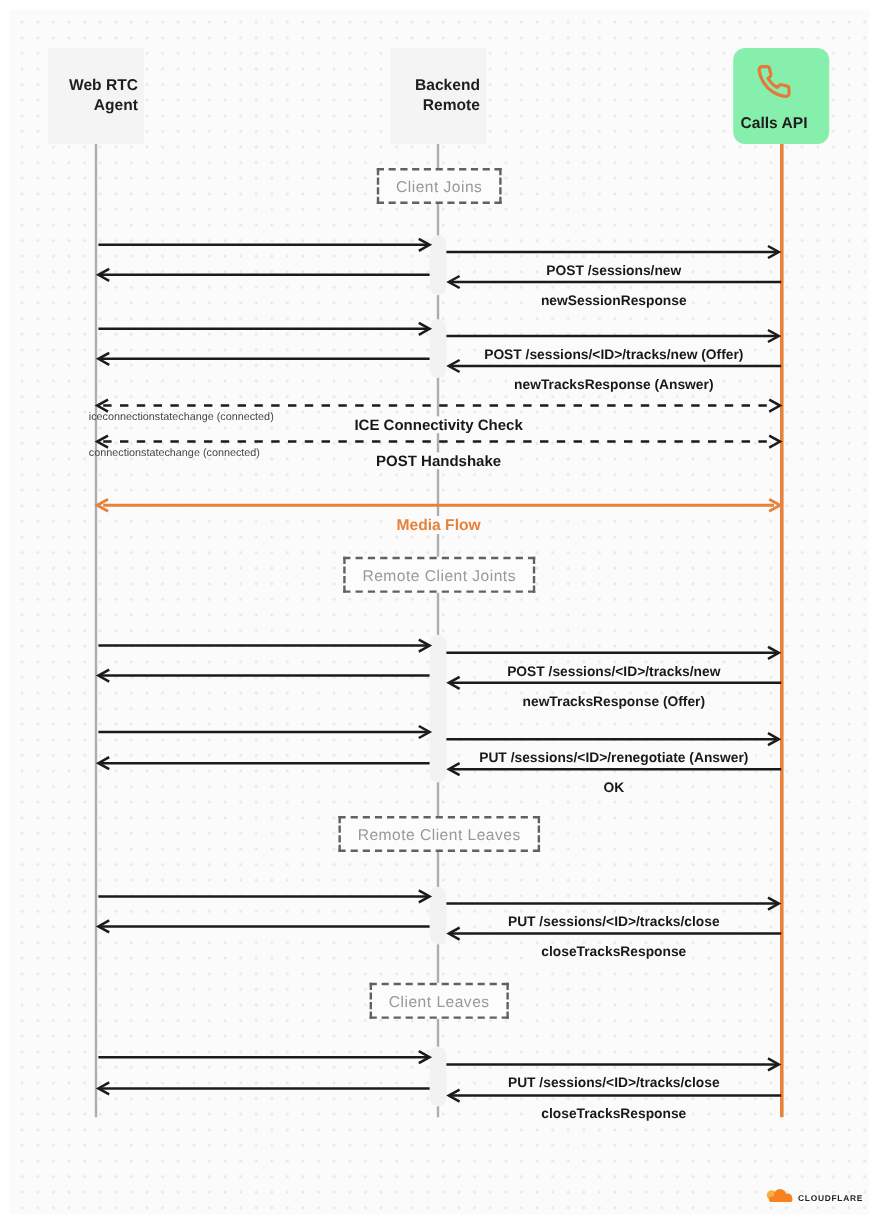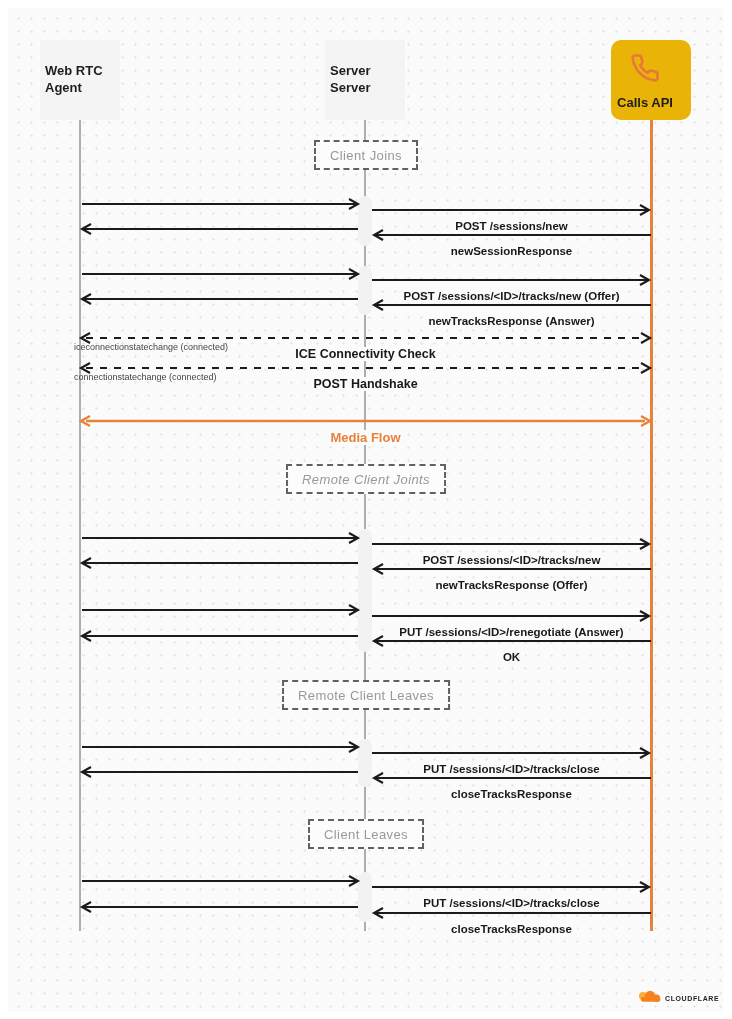--- a/index.html
+++ b/index.html
@@ -11,25 +11,25 @@
     position:absolute;left:8px;top:8px;width:716px;height:1004px;
     background-color:#FBFBFB;
     background-image:radial-gradient(circle,#E7E7E7 1.1px,rgba(0,0,0,0) 1.4px);
     background-size:13px 13px;background-position:4px 4px;
   }
   .lifeline{position:absolute;top:119px;height:812px;width:2px;background:#AEAEAE;}
   .lifeline.orange{background:#E8813A;width:2.5px;}
   .activation{position:absolute;left:358px;width:14px;background:#F2F2F2;border-radius:7px;}
   .actor{
     position:absolute;top:40px;width:80px;height:80px;background:#F4F4F4;
-    display:flex;align-items:center;justify-content:center;text-align:left;
+    display:flex;align-items:center;justify-content:center;text-align:right;
     font-size:13px;font-weight:600;line-height:1.3;color:#1E1E1E;box-sizing:border-box;padding:0 5px;
   }
   .actor.calls{
-    background:#eab308;border-radius:10px;flex-direction:column;gap:7px;padding:6px 16px 2px 4px;
+    background:#86efac;border-radius:10px;flex-direction:column;gap:7px;padding:6px 16px 2px 4px;
   }
   .section{
     position:absolute;transform:translateX(-50%);left:366px;height:30px;
     background:#FCFCFC;border:2px dashed #616161;box-sizing:border-box;
     display:flex;align-items:center;justify-content:flex-end;padding:0 14px;
     font-size:13px;font-weight:500;letter-spacing:.4px;color:#97999E;white-space:nowrap;
   }
   #arrows{position:absolute;left:0;top:0;pointer-events:none;}
   .arrow-label{
     position:absolute;display:flex;align-items:center;justify-content:center;height:18px;
@@ -171,35 +171,35 @@
       <span>Media Flow</span>
     </div>
     <div class="note" style="top: 342px;">iceconnectionstatechange (connected)</div>
     <div class="note" style="top: 372px;">connectionstatechange (connected)</div>
   </div>
 
 <div class="actor" style="left:40px;">
   <span>Web RTC Agent</span>
 </div>
 <div class="actor" style="left:325px;">
-  <span>Server Server</span>
+  <span>Backend Remote</span>
 </div>
 <div class="actor calls" style="left:611px;">
   <span>
     <svg width="30" height="30" viewBox="0 0 24 24" fill="none" stroke="#E5793B" stroke-width="2.1" stroke-linecap="round" stroke-linejoin="round">
       <path d="M22 16.92v3a2 2 0 0 1-2.18 2 19.79 19.79 0 0 1-8.63-3.07 19.5 19.5 0 0 1-6-6 19.79 19.79 0 0 1-3.07-8.67A2 2 0 0 1 4.11 2h3a2 2 0 0 1 2 1.72 12.84 12.84 0 0 0 .7 2.81 2 2 0 0 1-.45 2.11L8.09 9.91a16 16 0 0 0 6 6l1.27-1.27a2 2 0 0 1 2.11-.45 12.84 12.84 0 0 0 2.81.7A2 2 0 0 1 22 16.92z"></path>
     </svg>
   </span>
   <span>Calls API</span>
 </div>
 
 <div class="section" style="top:140px;">
   <span>Client Joins</span>
 </div>
-<div class="section" style="top:464px;font-style:italic;">
+<div class="section" style="top:464px;">
   <span>Remote Client Joints</span>
 </div>
 <div class="section" style="top:680px;">
   <span>Remote Client Leaves</span>
 </div>
 <div class="section" style="top:819px;">
   <span>Client Leaves</span>
 </div>
 
 <div class="footer-title">LIFECYCLE OF A SESSION</div>

